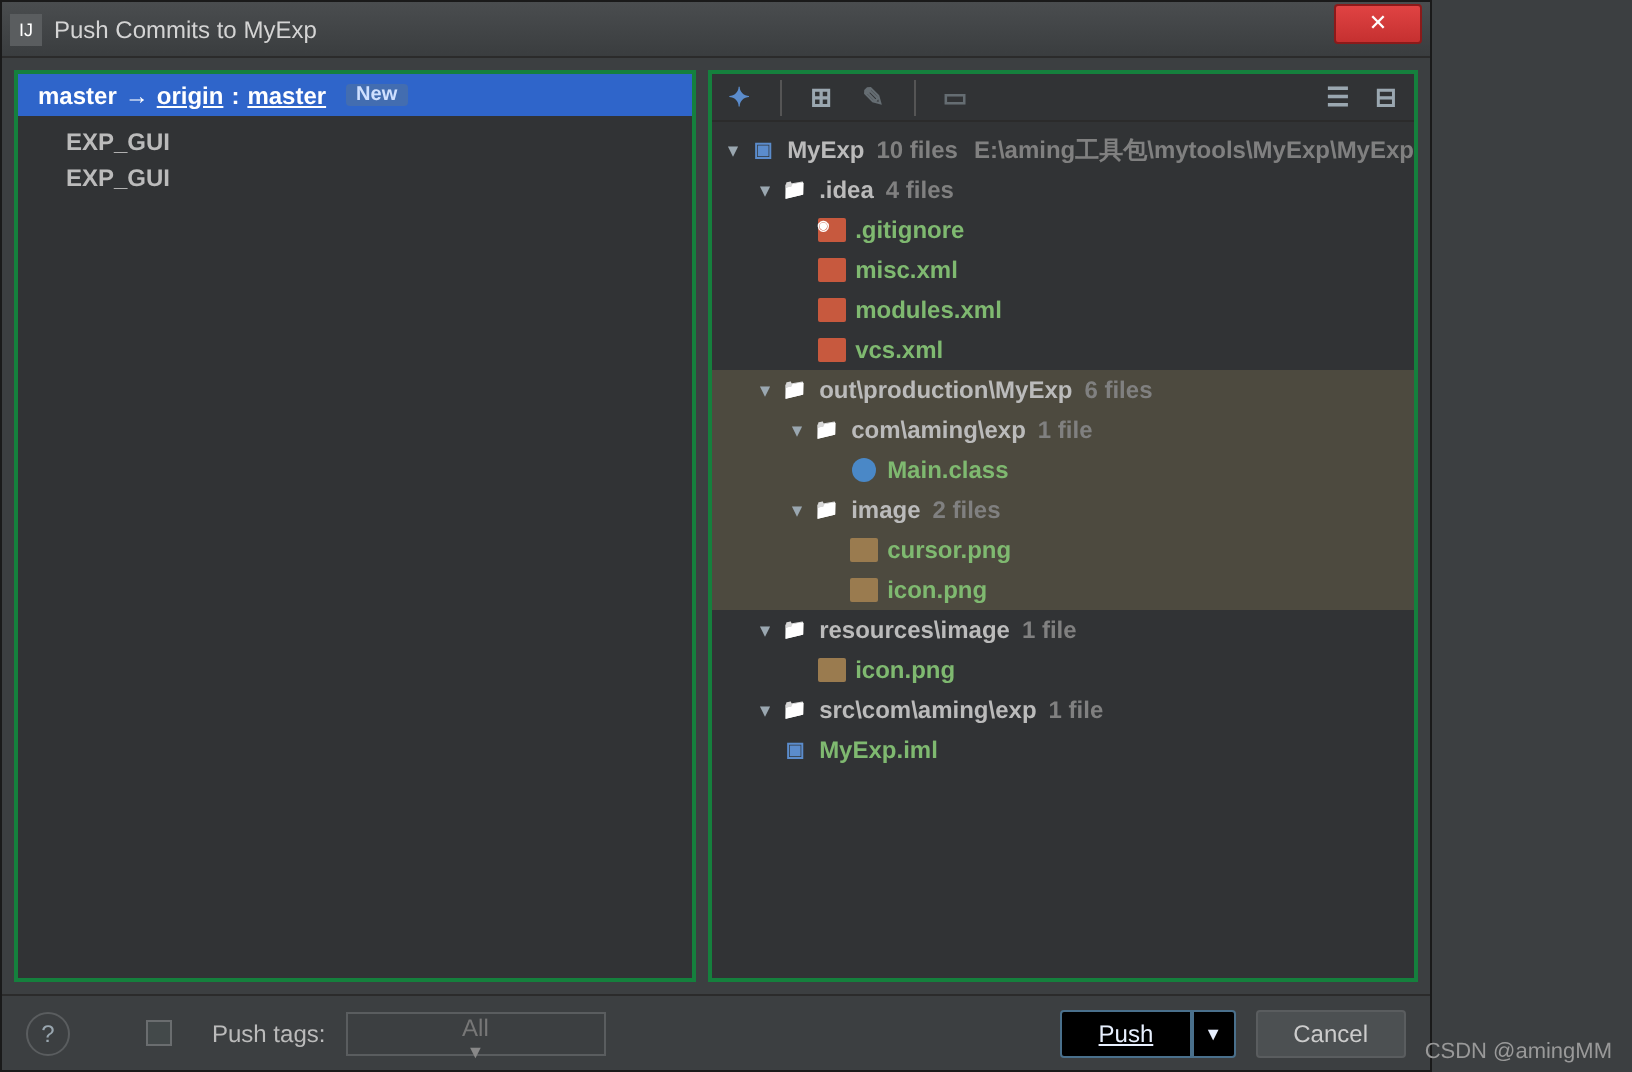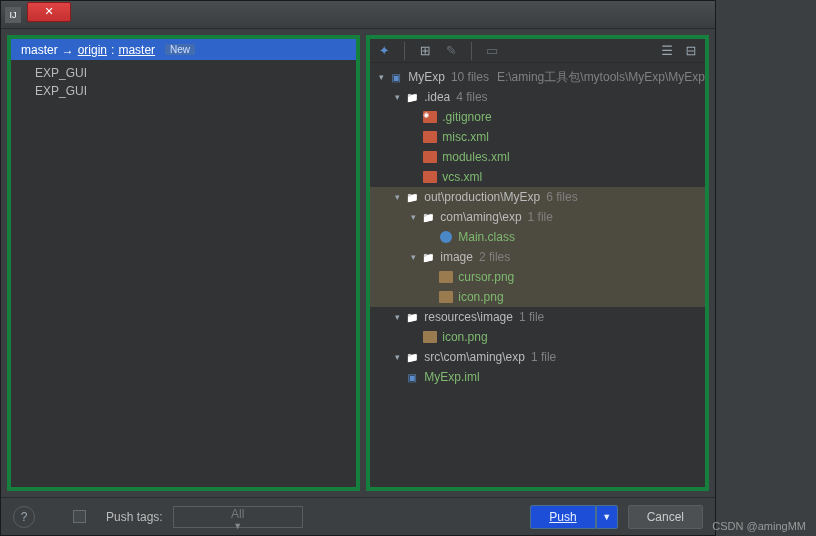--- a/index.html
+++ b/index.html
@@ -3,21 +3,21 @@
 <meta charset="utf-8">
 <style>
 *{margin:0;padding:0;box-sizing:border-box;font-family:"Segoe UI",Tahoma,sans-serif;font-size:12px;}
 body{background:#3c3f41;width:816px;height:536px;position:relative;overflow:hidden;}
 .window{width:716px;height:536px;border:1px solid #1a1a1a;background:#3c3f41;display:flex;flex-direction:column;}
 .titlebar{height:28px;background:linear-gradient(#4a4d4f,#3a3d3f);display:flex;align-items:center;padding:0 4px;border-bottom:1px solid #2b2b2b;}
 .titlebar-icon{width:16px;height:16px;background:#5a5d5f;margin-right:6px;display:flex;align-items:center;justify-content:center;font-size:9px;color:#fff;}
 .titlebar-text{color:#d4d4d4;flex:1;}
 .close-btn{width:44px;height:20px;background:linear-gradient(#e04343,#c53030);border:1px solid #8b1a1a;border-radius:2px;display:flex;align-items:center;justify-content:center;color:#fff;font-size:11px;margin-top:-6px;}
 .body-area{flex:1;display:flex;padding:6px;gap:6px;}
-.panel{background:#313335;border:4px solid #15803d;}
+.panel{background:#313335;border:2px solid #15803d;font-weight:bold;}
 .left-panel{width:395px;display:flex;flex-direction:column;}
 .right-panel{flex:1;display:flex;flex-direction:column;}
 .branch-row{background:#2f65ca;height:21px;display:flex;align-items:center;padding:0 10px;color:#fff;gap:4px;}
 .branch-link{text-decoration:underline;color:#ffffff;}
 .badge{background:#436db0;border-radius:2px;padding:0 5px;font-size:10px;margin-left:6px;color:#cfe0ff;}
 .commit-list{padding:4px 0;}
 .commit-item{padding:2px 24px;color:#bbb;}
 .right-toolbar{height:24px;border-bottom:1px solid #2b2b2b;display:flex;align-items:center;padding:0 6px;gap:10px;}
 .tb-icon{width:16px;height:16px;color:#9aa7b0;display:flex;align-items:center;justify-content:center;font-size:13px;}
 .tb-sep{width:1px;height:18px;background:#555;margin:0 2px;}
@@ -41,32 +41,33 @@
 .path-meta{color:#808080;margin-left:8px;}
 .hl{background:#4d4a3f;}
 .ind{display:inline-block;}
 .footer{height:38px;border-top:1px solid #2b2b2b;background:#3c3f41;display:flex;align-items:center;padding:0 12px;gap:10px;}
 .help-btn{width:22px;height:22px;border:1px solid #5a5d5f;border-radius:11px;color:#9aa7b0;display:flex;align-items:center;justify-content:center;}
 .chk{display:flex;align-items:center;gap:20px;color:#bbb;margin-left:28px;}
 .chkbox{width:13px;height:13px;border:1px solid #6a6d6f;background:#43494a;}
 .combo{width:130px;height:22px;border:1px solid #5a5d5f;background:#3c3f41;color:#777;display:flex;align-items:center;padding:0 6px;justify-content:space-between;flex-direction:column;}
 .spacer{flex:1;}
 .btn{height:24px;padding:0 18px;border:1px solid #5a5d5f;background:#4c5052;color:#ccc;display:flex;align-items:center;border-radius:2px;}
-.btn-primary{background:#1d4ed8;border-color:#4a708c;color:#e8f0ff;}
+.btn-primary{background:#000000;border-color:#4a708c;color:#e8f0ff;}
 .btn-split{display:flex;}
 .btn-split .main{border-radius:2px 0 0 2px;text-decoration:underline;}
 .btn-split .arrow{width:22px;padding:0;justify-content:center;border-left:1px solid #4a708c;border-radius:0 2px 2px 0;font-size:9px;}
 .watermark{position:absolute;right:10px;bottom:4px;color:#999;font-size:11px;}
 </style>
 </head>
 <body>
 
 <div class="window">
   <div class="titlebar">
     <div class="titlebar-icon">IJ</div>
+    <div class="titlebar-text">Push Commits to MyExp</div>
     <div class="close-btn">✕</div>
   </div>
 
   <div class="body-area">
     <div class="panel left-panel">
       <div class="branch-row">
         <span>master</span>
         <span>→</span>
         <span class="branch-link">origin</span>
         <span>:</span>

